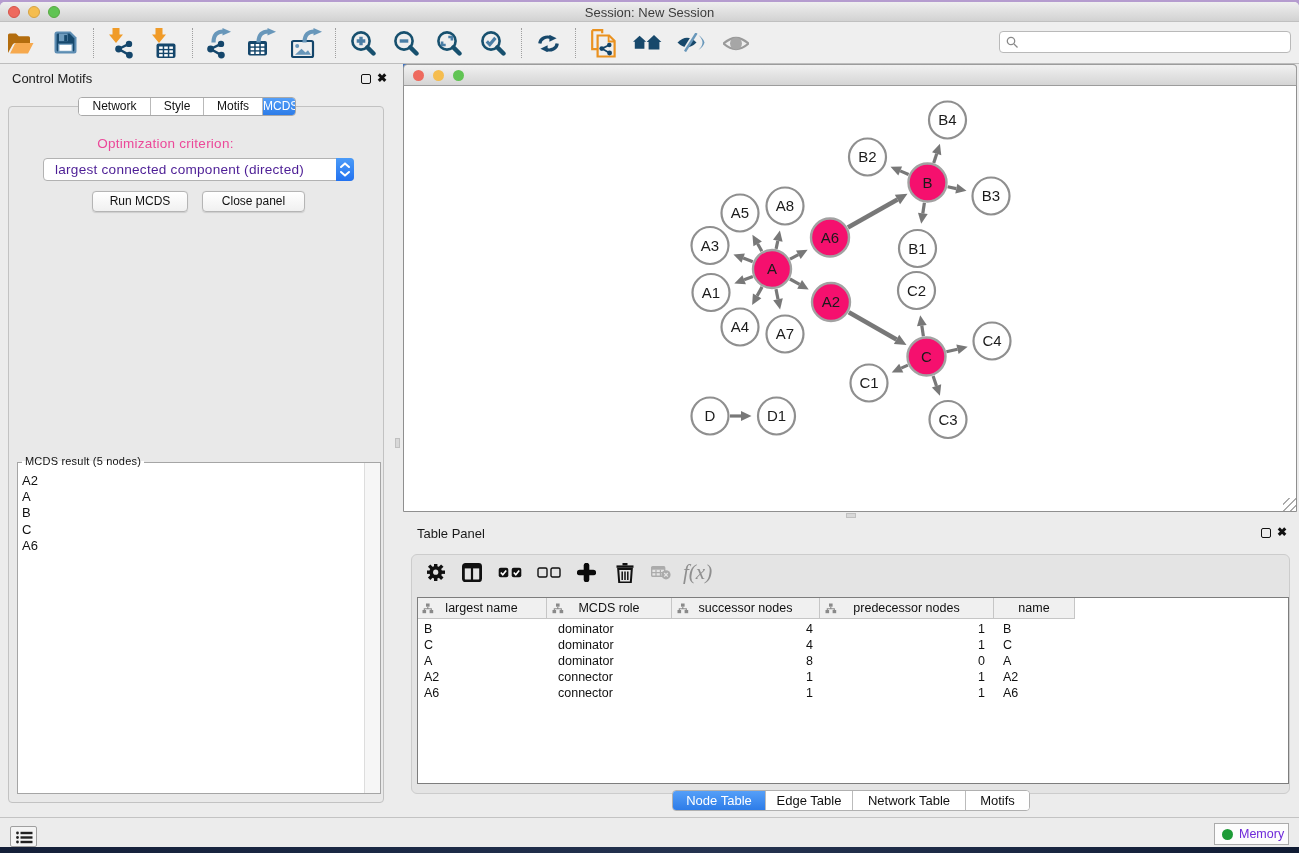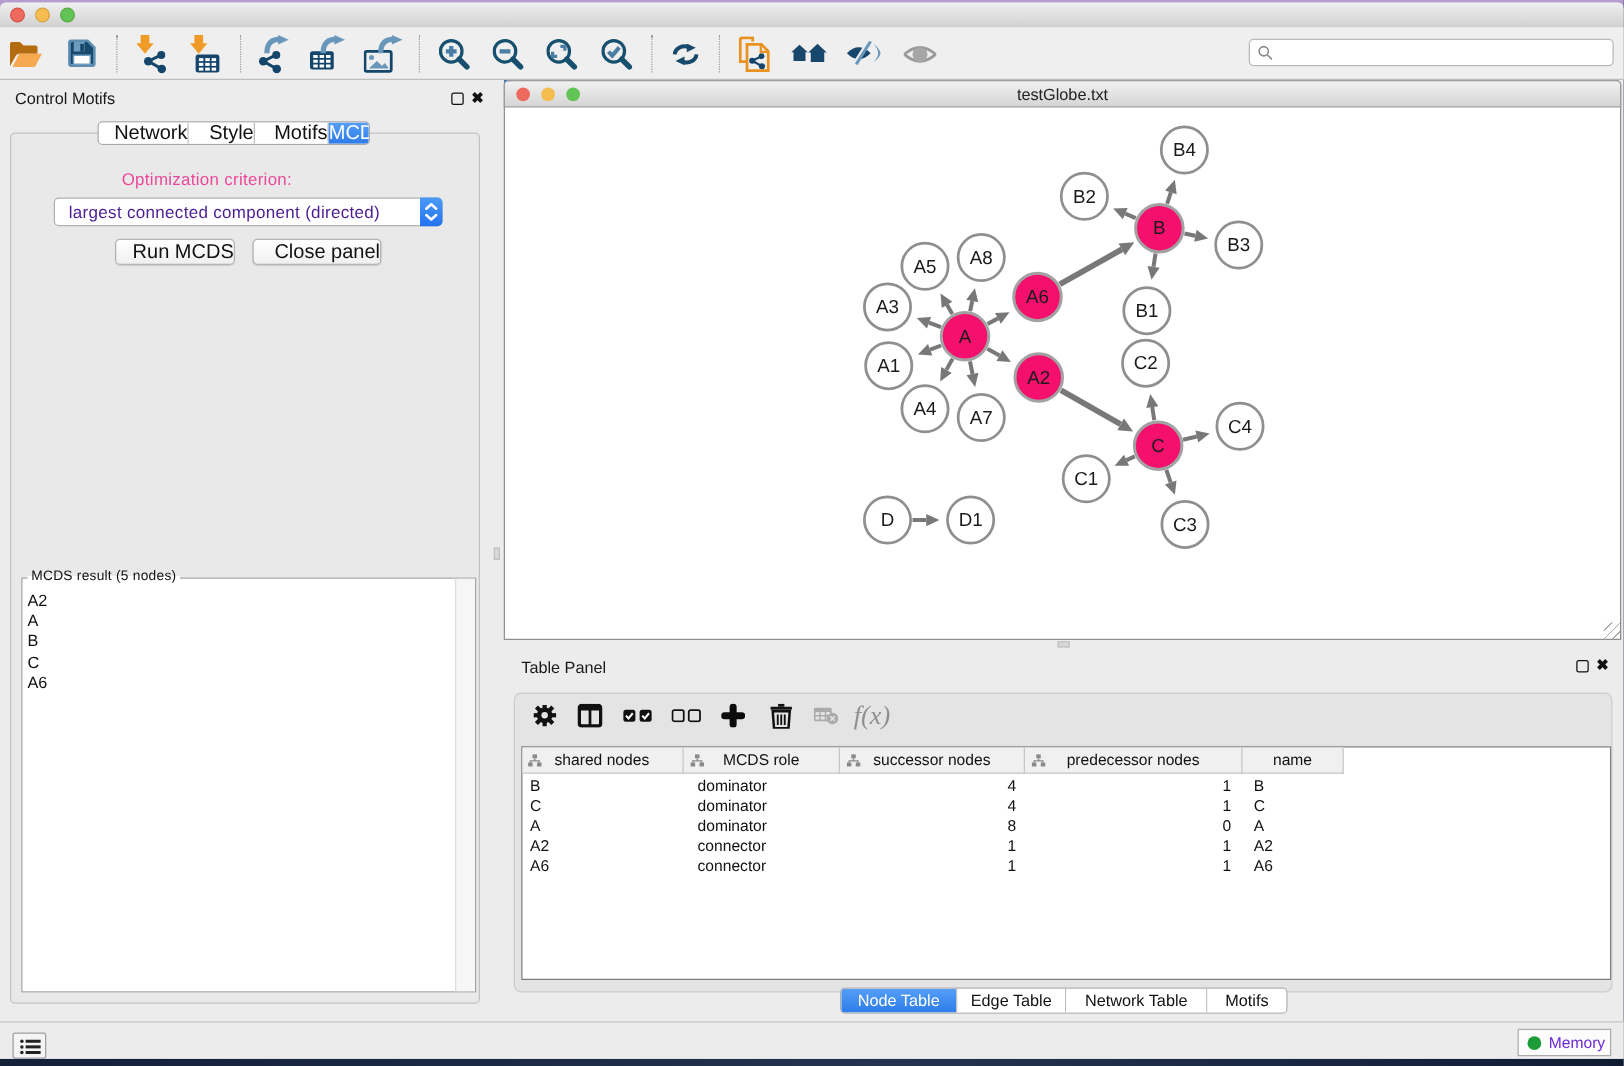--- a/index.html
+++ b/index.html
@@ -15,31 +15,31 @@
 .tsep { position:absolute; top:28px; height:30px; width:0; border-left:1px dotted #9f9f9f; }
 #search { position:absolute; left:999px; top:31px; width:292px; height:22px; background:#fff;
   border:1px solid #b9b9b9; border-radius:4px; }
 #cp-title { position:absolute; left:12px; top:71px; font-size:13px; color:#1a1a1a; }
 .wbtn-sq { position:absolute; width:10px; height:10px; border:1.5px solid #111; border-radius:2px; }
 .wbtn-x { position:absolute; font-size:12px; font-weight:bold; color:#111; }
 #cp-box { position:absolute; left:8px; top:106px; width:376px; height:697px; background:#e9e9e9;
   border:1px solid #c2c2c2; border-radius:4px; }
 #tabs { position:absolute; left:78px; top:97px; height:19px; display:flex; border:1px solid #a9a9a9;
   border-radius:4px; overflow:hidden; background:#fff; }
-#tabs div { font-size:16px; color:#111; text-align:right; line-height:17px; border-right:1px solid #b9b9b9; background:#fff; }
+#tabs div { font-size:12px; color:#111; text-align:center; line-height:17px; border-right:1px solid #b9b9b9; background:#fff; }
 #tabs div:last-child { border-right:none; }
 #tabs .sel { background:linear-gradient(#559ff8,#2d7ce8); color:#fff; }
 #opt-label { position:absolute; left:8px; top:136px; width:315px; text-align:center; font-size:13.5px; letter-spacing:0.25px; color:#ec4899; }
 #combo { position:absolute; left:43px; top:158px; width:311px; height:23px; background:#fff;
   border:1px solid #b2b2b2; border-radius:4px; }
 #combo .txt { position:absolute; left:11px; top:3px; font-size:13.6px; letter-spacing:0.25px; color:#4c1d95; }
 #combo .btn { position:absolute; right:-1px; top:-1px; width:18px; height:23px; border-radius:0 4px 4px 0;
   background:linear-gradient(#4b9bf8,#2272f0); }
 .btn73 { position:absolute; height:21px; background:linear-gradient(#ffffff,#f0f0f0); border:1px solid #b5b5b5;
-  border-radius:4px; font-size:16px; color:#111; text-align:right; line-height:19px; box-shadow:0 0.5px 1px rgba(0,0,0,0.12); }
+  border-radius:4px; font-size:12px; color:#111; text-align:center; line-height:19px; box-shadow:0 0.5px 1px rgba(0,0,0,0.12); }
 #mcds-box { position:absolute; left:17px; top:462px; width:364px; height:332px; background:#fff; border:1px solid #a5a5a5; }
 #mcds-legend { position:absolute; left:22px; top:455px; font-size:11px; letter-spacing:0.2px; color:#111; padding:0 3px;
   background:linear-gradient(#e9e9e9 50%, #ffffff 50%); }
 #mcds-list { position:absolute; left:22px; top:473px; font-size:13px; color:#111; line-height:16.2px; }
 #mcds-scroll { position:absolute; left:364px; top:463px; width:16px; height:330px; background:#f6f6f6; border-left:1px solid #ddd; }
 #net { position:absolute; left:403px; top:64px; width:894px; height:448px; background:#fff;
   border:1px solid #8f8f8f; border-radius:4px 4px 0 0; }
 #net-title { position:absolute; left:403px; top:64px; width:894px; height:22px; background:linear-gradient(#f1f1f1,#d5d5d5);
   border:1px solid #9c9c9c; border-radius:4px 4px 0 0; }
 .tl2 { position:absolute; top:5px; width:11px; height:11px; border-radius:50%; }
@@ -65,20 +65,21 @@
 .vsplit-handle { position:absolute; left:395px; top:438px; width:5px; height:10px; background:#d8d8d8; border:1px solid #c0c0c0; }
 .hsplit-handle { position:absolute; left:846px; top:513px; width:10px; height:5px; background:#d8d8d8; border:1px solid #c0c0c0; }
 </style></head>
 <body>
 <div id="desktop-top"></div>
 <div id="win"></div>
 <div id="titlebar">
   <div class="tl" style="left:7.5px;background:#ee6a5e;border:0.5px solid #d5544a"></div>
   <div class="tl" style="left:27.5px;background:#f5bd4f;border:0.5px solid #d6a243"></div>
   <div class="tl" style="left:47.5px;background:#61c454;border:0.5px solid #58a942"></div>
+  <div class="tt">Session: New Session</div>
 </div>
 <div id="toolbar"></div>
 <div class="tsep" style="left:93px"></div>
 <div class="tsep" style="left:192px"></div>
 <div class="tsep" style="left:335px"></div>
 <div class="tsep" style="left:521px"></div>
 <div class="tsep" style="left:575px"></div>
 <svg style="position:absolute;left:7px;top:32px" width="28" height="23" viewBox="0 0 28 23">
     <path d="M1 21 V3 Q1 1.5 2.5 1.5 H9 L11.8 4.3 H21.5 Q23 4.3 23 5.8 V11 H8.2 Q6.5 11 5.7 12.5 Z" fill="#b36d0e"></path>
     <path d="M3 21.5 L7.8 11.9 Q8.2 11 9.2 11 H26.5 L21 21.5 Z" fill="#f6a94e"></path>
@@ -249,21 +250,20 @@
 <div class="vsplit-handle"></div>
 <div class="hsplit-handle"></div>
 <div id="net"></div>
 <svg style="position:absolute;left:403px;top:64px" width="6" height="6" viewBox="0 0 6 6">
     <path d="M0 6 L0 0 L6 0 L6 1.5 L1.5 1.5 L1.5 6 z" fill="#3f74c4"></path>
   </svg>
 <div id="net-title">
   <div class="tl2" style="left:9px;background:#ee6a5e"></div>
   <div class="tl2" style="left:29px;background:#f5bd4f"></div>
   <div class="tl2" style="left:49px;background:#61c454"></div>
-  <div class="tt" style="top:3px;color:#222">testGlobe.txt</div>
 </div>
 <svg width="892" height="424" font-family="Liberation Sans, sans-serif" style="position:absolute;left:404px;top:86px">
     <line x1="348.9" y1="190.4" x2="340.1" y2="193.7" stroke="#787878" stroke-width="3.2"></line>
 <polygon points="330.3,197.5 338.4,189.2 341.9,198.3" fill="#787878"></polygon>
 <line x1="348.8" y1="175.7" x2="339.2" y2="172.1" stroke="#787878" stroke-width="3.2"></line>
 <polygon points="329.4,168.4 340.9,167.5 337.5,176.7" fill="#787878"></polygon>
 <line x1="357.8" y1="165.2" x2="353.6" y2="157.8" stroke="#787878" stroke-width="3.2"></line>
 <polygon points="348.4,148.7 357.9,155.4 349.4,160.3" fill="#787878"></polygon>
 <line x1="372.1" y1="162.9" x2="373.8" y2="154.8" stroke="#787878" stroke-width="3.2"></line>
 <polygon points="375.9,144.5 378.6,155.8 369.0,153.8" fill="#787878"></polygon>
@@ -397,21 +397,21 @@
     <rect x="0.7" y="0.7" width="13" height="3" fill="#ababab"></rect>
     <path d="M0.7 6.6 h13 M5 3.7 v6.6 M9.4 3.7 v6.6" stroke="#ababab" stroke-width="1.2"></path>
     <circle cx="15" cy="8.8" r="4.6" fill="#ababab"></circle>
     <path d="M13.2 7 l3.6 3.6 M16.8 7 l-3.6 3.6" stroke="#e4e4e4" stroke-width="1.3"></path>
   </svg>
 <svg style="position:absolute;left:683px;top:560px" width="36" height="25" viewBox="0 0 36 25">
   <text x="0" y="19" font-family="Liberation Serif, serif" font-style="italic" font-size="21" fill="#8f8f8f">f(x)</text>
   </svg>
 <div id="ttable"></div>
 <div id="thead"></div>
-<div class="thc" style="left:417px;width:130px">shared nodes</div>
+<div class="thc" style="left:417px;width:130px">largest name</div>
 <svg style="position:absolute;left:422px;top:603px;" width="12" height="11" viewBox="0 0 12 11">
     <rect x="4" y="0.5" width="3.6" height="3.2" fill="#8a8a8a"></rect>
     <rect x="0.5" y="7" width="3.6" height="3.2" fill="#8a8a8a"></rect>
     <rect x="7.6" y="7" width="3.6" height="3.2" fill="#8a8a8a"></rect>
     <path d="M5.8 3.7 v2 M2.3 7 v-1.3 h7 V7" stroke="#8a8a8a" stroke-width="1.1" fill="none"></path>
   </svg>
 <div class="thc" style="left:547px;width:125px">MCDS role</div>
 <svg style="position:absolute;left:552px;top:603px;" width="12" height="11" viewBox="0 0 12 11">
     <rect x="4" y="0.5" width="3.6" height="3.2" fill="#8a8a8a"></rect>
     <rect x="0.5" y="7" width="3.6" height="3.2" fill="#8a8a8a"></rect>

